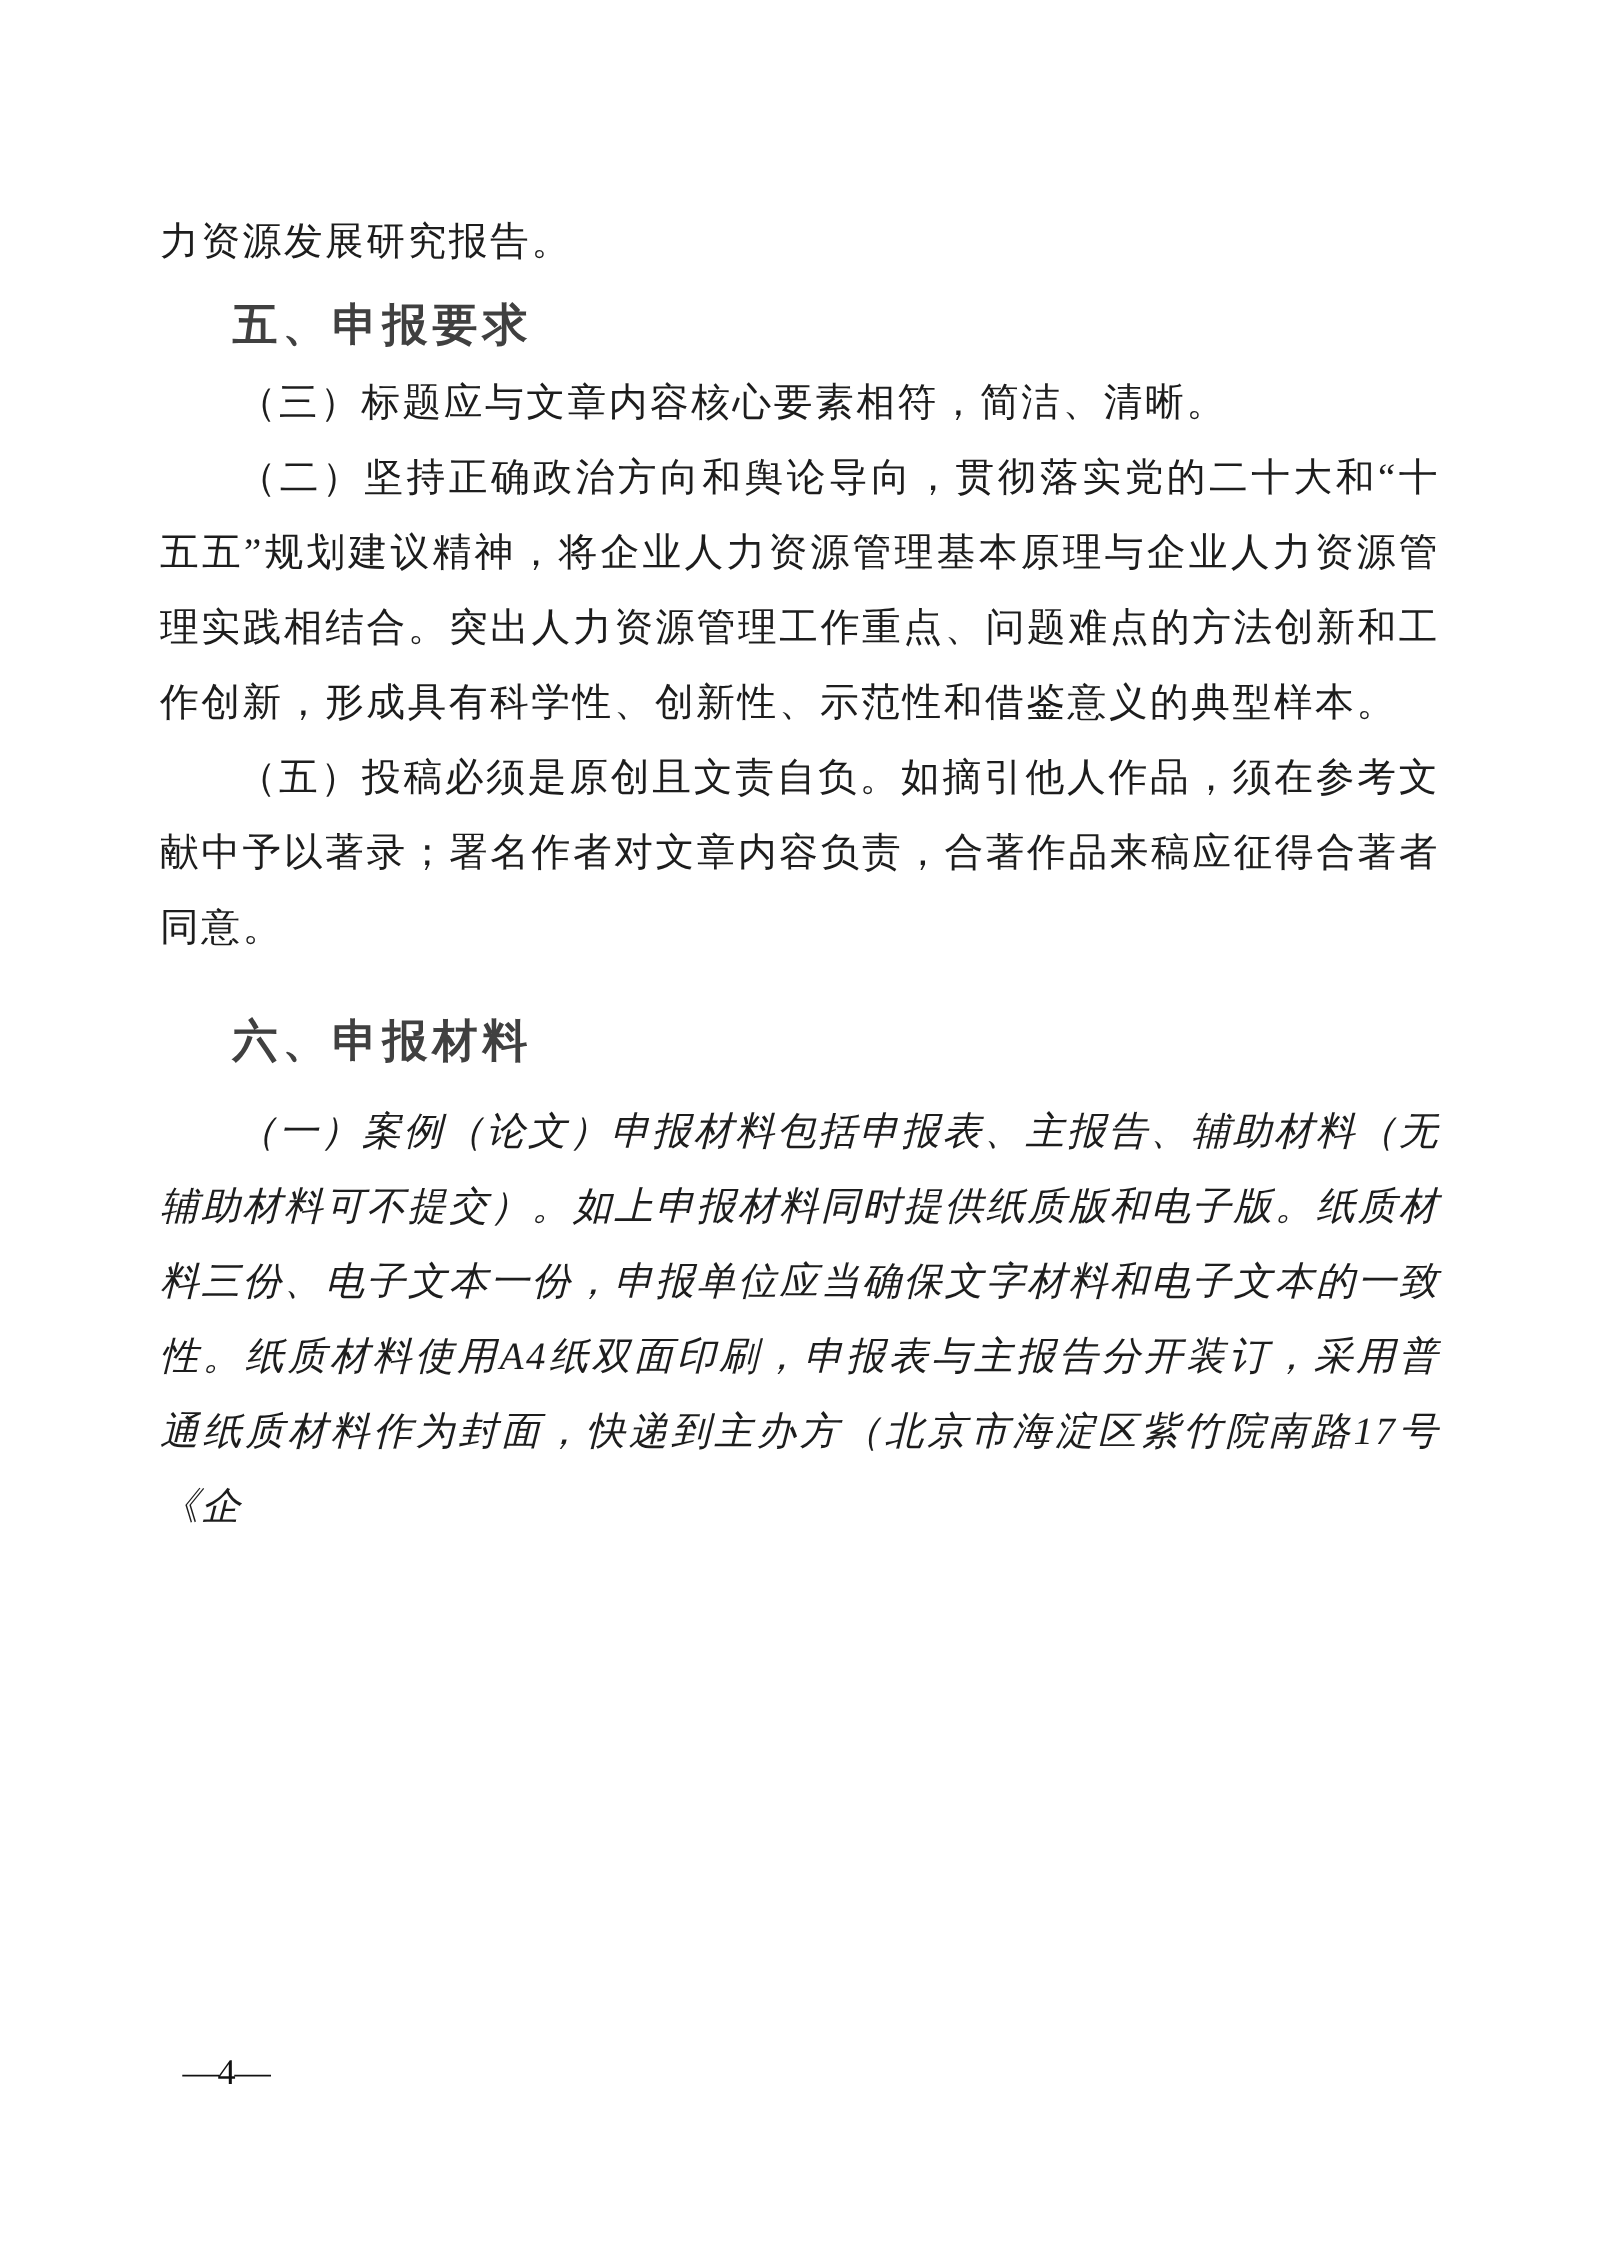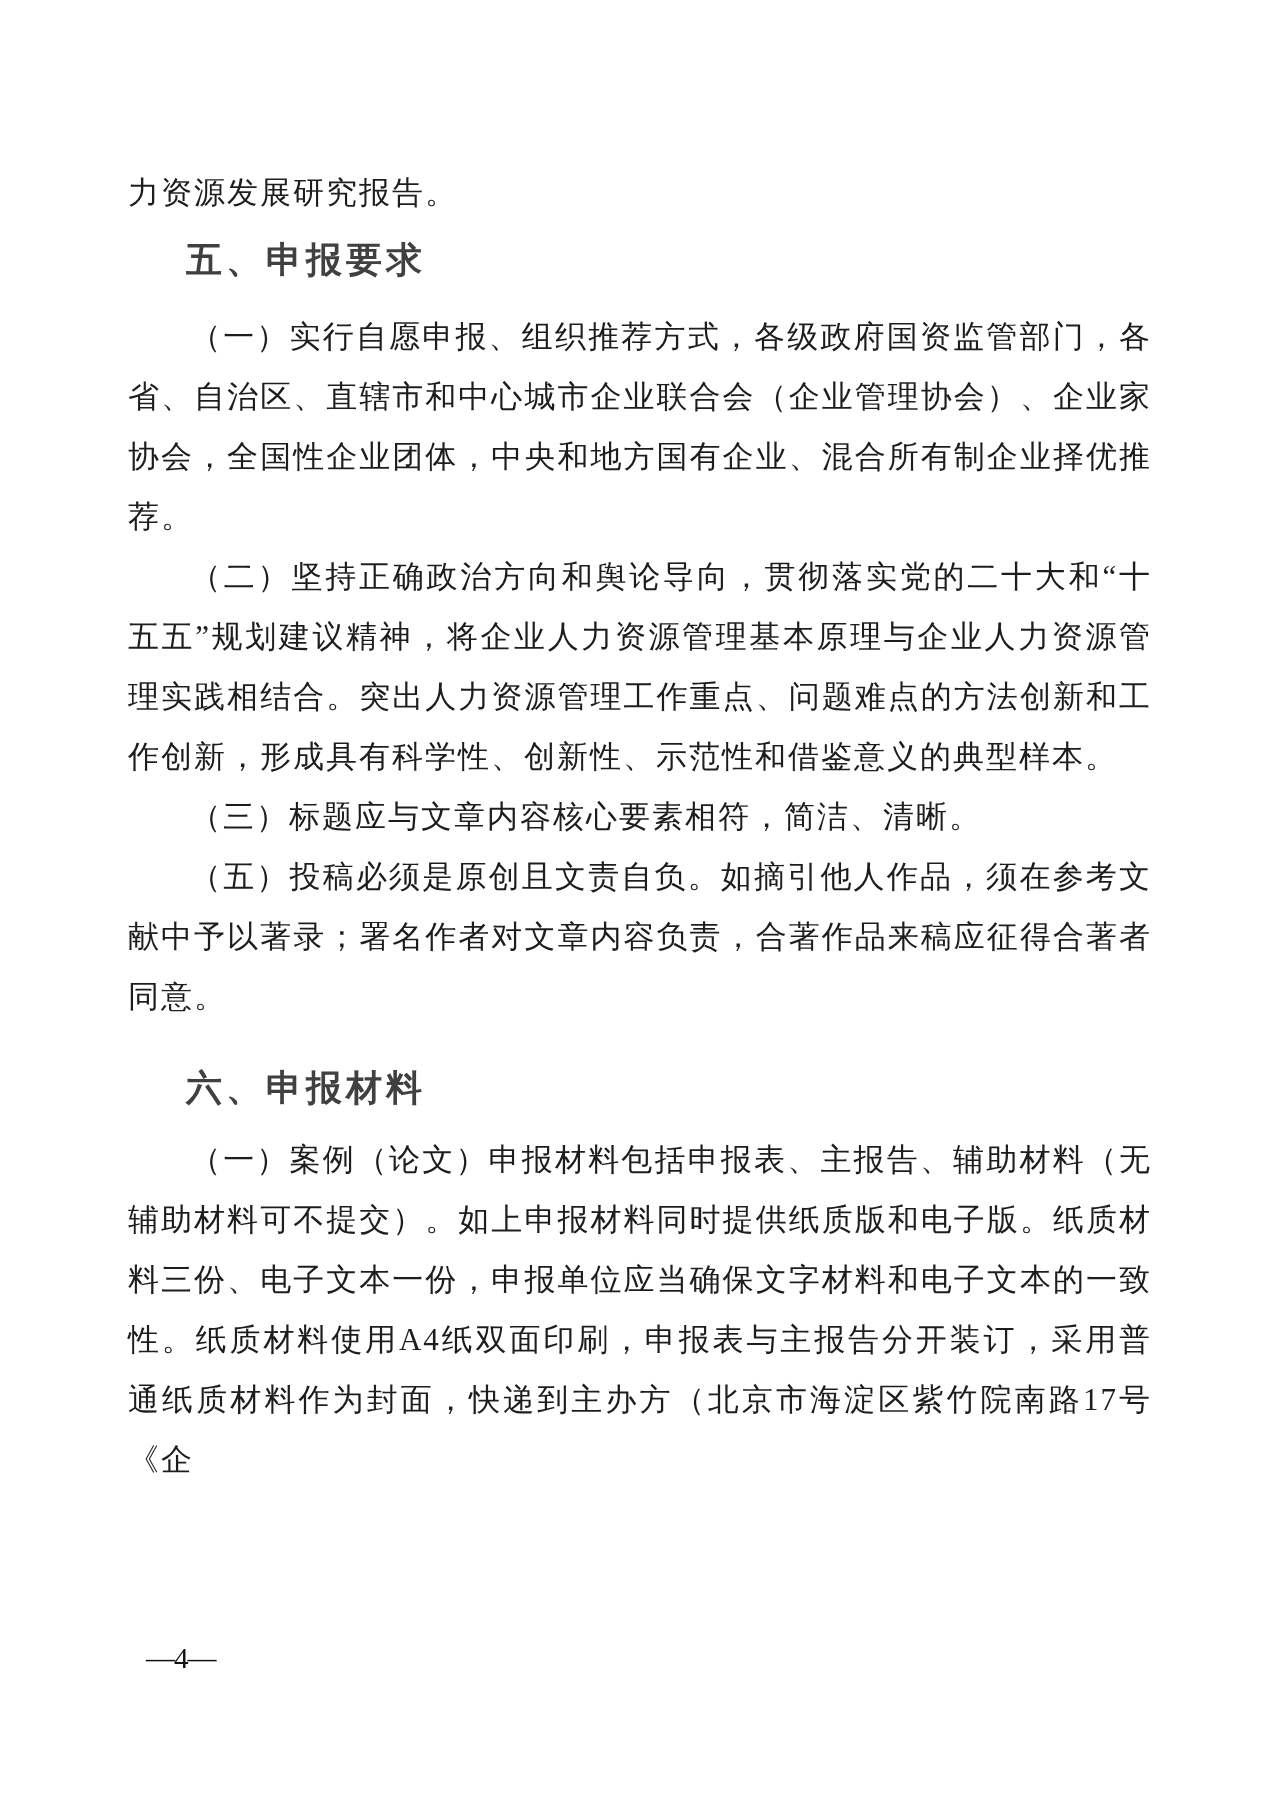--- a/index.html
+++ b/index.html
@@ -36,45 +36,44 @@
     font-size: 36px;
     line-height: 64px;
     letter-spacing: 4px;
     text-indent: 58px;
     color: #404040;
     text-align: left;
   }
   .mt-h1 { margin-top: 5px; }
   .mt-p1 { margin-top: 15px; }
   .mt-h2 { margin-top: 29px; }
-  .mt-p6 { margin-top: 10px; }
+  .mt-p6 { margin-top: 10px; font-style: italic; }
   .page-number {
     position: absolute;
     left: 146px;
     top: 1642px;
     font-size: 29px;
     line-height: 32px;
     letter-spacing: -1px;
     color: #111111;
   }
 </style>
 </head>
 <body>
 
 <div class="page">
 
   <p class="body-text">力资源发展研究报告。</p>
 
   <h2 class="sec-heading mt-h1">五、申报要求</h2>
 
-  <p class="body-text indent mt-p1">（一）实行自愿申报、组织推荐方式，各级政府国资监管部门，各省、自治区、直辖市和中心城市企业联合会（企业管理协会）、企业家协会，全国性企业团体，中央和地方国有企业、混合所有制企业择优推荐。</p>
+
+  <p class="body-text indent">（三）标题应与文章内容核心要素相符，简洁、清晰。</p>
 
   <p class="body-text indent">（二）坚持正确政治方向和舆论导向，贯彻落实党的二十大和“十五五”规划建议精神，将企业人力资源管理基本原理与企业人力资源管理实践相结合。突出人力资源管理工作重点、问题难点的方法创新和工作创新，形成具有科学性、创新性、示范性和借鉴意义的典型样本。</p>
-
-  <p class="body-text indent">（三）标题应与文章内容核心要素相符，简洁、清晰。</p>
 
 
   <p class="body-text indent">（五）投稿必须是原创且文责自负。如摘引他人作品，须在参考文献中予以著录；署名作者对文章内容负责，合著作品来稿应征得合著者同意。</p>
 
   <h2 class="sec-heading mt-h2">六、申报材料</h2>
 
   <p class="body-text indent mt-p6">（一）案例（论文）申报材料包括申报表、主报告、辅助材料（无辅助材料可不提交）。如上申报材料同时提供纸质版和电子版。纸质材料三份、电子文本一份，申报单位应当确保文字材料和电子文本的一致性。纸质材料使用A4纸双面印刷，申报表与主报告分开装订，采用普通纸质材料作为封面，快递到主办方（北京市海淀区紫竹院南路17号《企</p>
 
   <div class="page-number">—4—</div>
 

